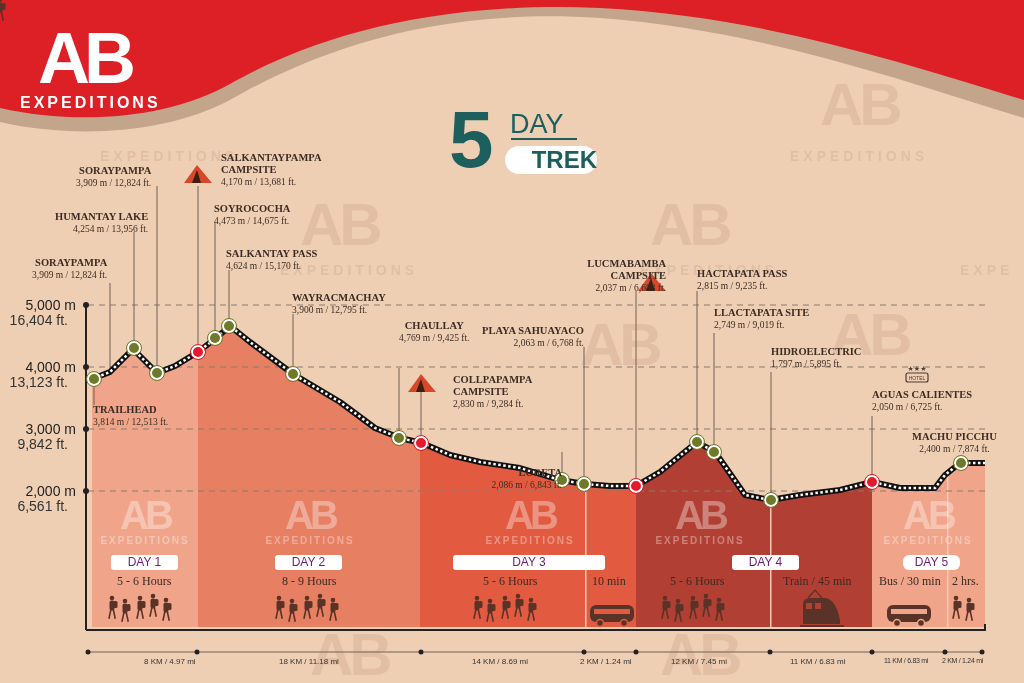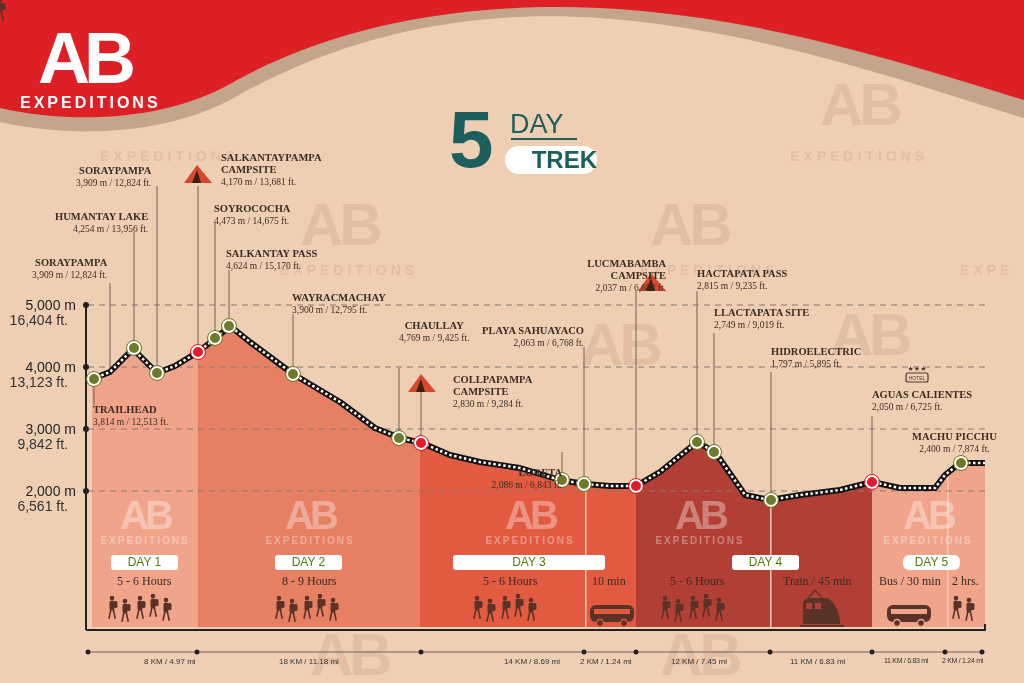--- a/index.html
+++ b/index.html
@@ -12,21 +12,21 @@
   .day-word{position:absolute;left:510px;top:110px;font-family:"Liberation Sans",sans-serif;font-size:27px;color:#1d5f5d;line-height:28px;}
   .day-rule{position:absolute;left:511px;top:138px;width:66px;height:2px;background:#1d5f5d;}
   .trek{position:absolute;left:505px;top:146px;width:92px;height:28px;background:#fff;border-radius:14px;font-family:"Liberation Sans",sans-serif;font-weight:bold;font-size:24px;color:#1d5f5d;text-align:right;line-height:28px;}
   .epm{position:absolute;left:359px;top:192px;width:305px;height:32px;background:#fff;border-radius:16px;font-family:"Liberation Sans",sans-serif;font-size:22px;color:#1d5f5d;text-align:center;line-height:32px;}
   .logo-ab{position:absolute;left:38px;top:22px;font-family:"Liberation Sans",sans-serif;font-weight:bold;font-size:72px;line-height:72px;color:#fff;letter-spacing:-6px;}
   .logo-exp{position:absolute;left:20px;top:94px;font-family:"Liberation Sans",sans-serif;font-weight:bold;font-size:16px;color:#fff;letter-spacing:3px;}
   .ylab{position:absolute;width:70px;text-align:right;font-family:"Liberation Sans",sans-serif;font-size:14px;color:#222;}
   .ylab small{display:block;font-family:Liberation Sans, sans-serif;font-size:14px;color:#333;margin-top:-1px;padding-right:8px;}
   .lbl{position:absolute;font-family:"Liberation Serif",serif;color:#3a2c24;font-size:9.5px;line-height:12px;white-space:nowrap;}
   .lbl .n{font-weight:bold;font-size:10.5px;display:block;}
-  .daypill{position:absolute;height:15px;background:#fff;border-radius:3px;font-family:"Liberation Sans",sans-serif;font-size:12px;color:#4d7c0f;text-align:center;line-height:15px;}
+  .daypill{position:absolute;height:15px;background:#fff;border-radius:3px;font-family:"Liberation Sans",sans-serif;font-size:12px;color:#701a75;text-align:center;line-height:15px;}
   .dur{position:absolute;font-family:"Liberation Serif",serif;font-size:12px;color:#3b2a22;white-space:nowrap;}
   .secwm{position:absolute;text-align:center;font-family:"Liberation Sans",sans-serif;font-weight:bold;color:rgba(255,255,255,0.35);}
   .secwm .ab{font-size:40px;letter-spacing:-4px;line-height:40px;}
   .secwm .ex{font-size:10px;letter-spacing:2px;}
   .dist{position:absolute;font-family:"Liberation Sans",sans-serif;font-size:8px;color:#333;white-space:nowrap;}
 </style>
 </head>
 <body>
 
 <div id="stage">
@@ -300,19 +300,19 @@
   <div class="dur" style="left:282px;top:574px;">8 - 9 Hours</div>
   <div class="dur" style="left:483px;top:574px;">5 - 6 Hours</div>
   <div class="dur" style="left:592px;top:574px;">10 min</div>
   <div class="dur" style="left:670px;top:574px;">5 - 6 Hours</div>
   <div class="dur" style="left:783px;top:574px;">Train / 45 min</div>
   <div class="dur" style="left:879px;top:574px;">Bus / 30 min</div>
   <div class="dur" style="left:952px;top:574px;">2 hrs.</div>
 
   <div class="dist" style="left:116px;top:657px;padding-left:28px;">8 KM / 4.97 mi</div>
   <div class="dist" style="left:279px;top:657px;">18 KM / 11.18 mi</div>
-  <div class="dist" style="left:472px;top:657px;margin-left:32px;">14 KM / 8.69 mi</div>
+  <div class="dist" style="left:472px;top:657px;">14 KM / 8.69 mi</div>
   <div class="dist" style="left:580px;top:657px;">2 KM / 1.24 mi</div>
   <div class="dist" style="left:671px;top:657px;">12 KM / 7.45 mi</div>
   <div class="dist" style="left:790px;top:657px;">11 KM / 6.83 mi</div>
   <div class="dist" style="left:884px;top:657px;font-size:7px;letter-spacing:-0.3px;">11 KM / 6.83 mi</div>
   <div class="dist" style="left:942px;top:657px;font-size:7px;letter-spacing:-0.3px;">2 KM / 1.24 mi</div>
 </div>
 
 </body></html>

